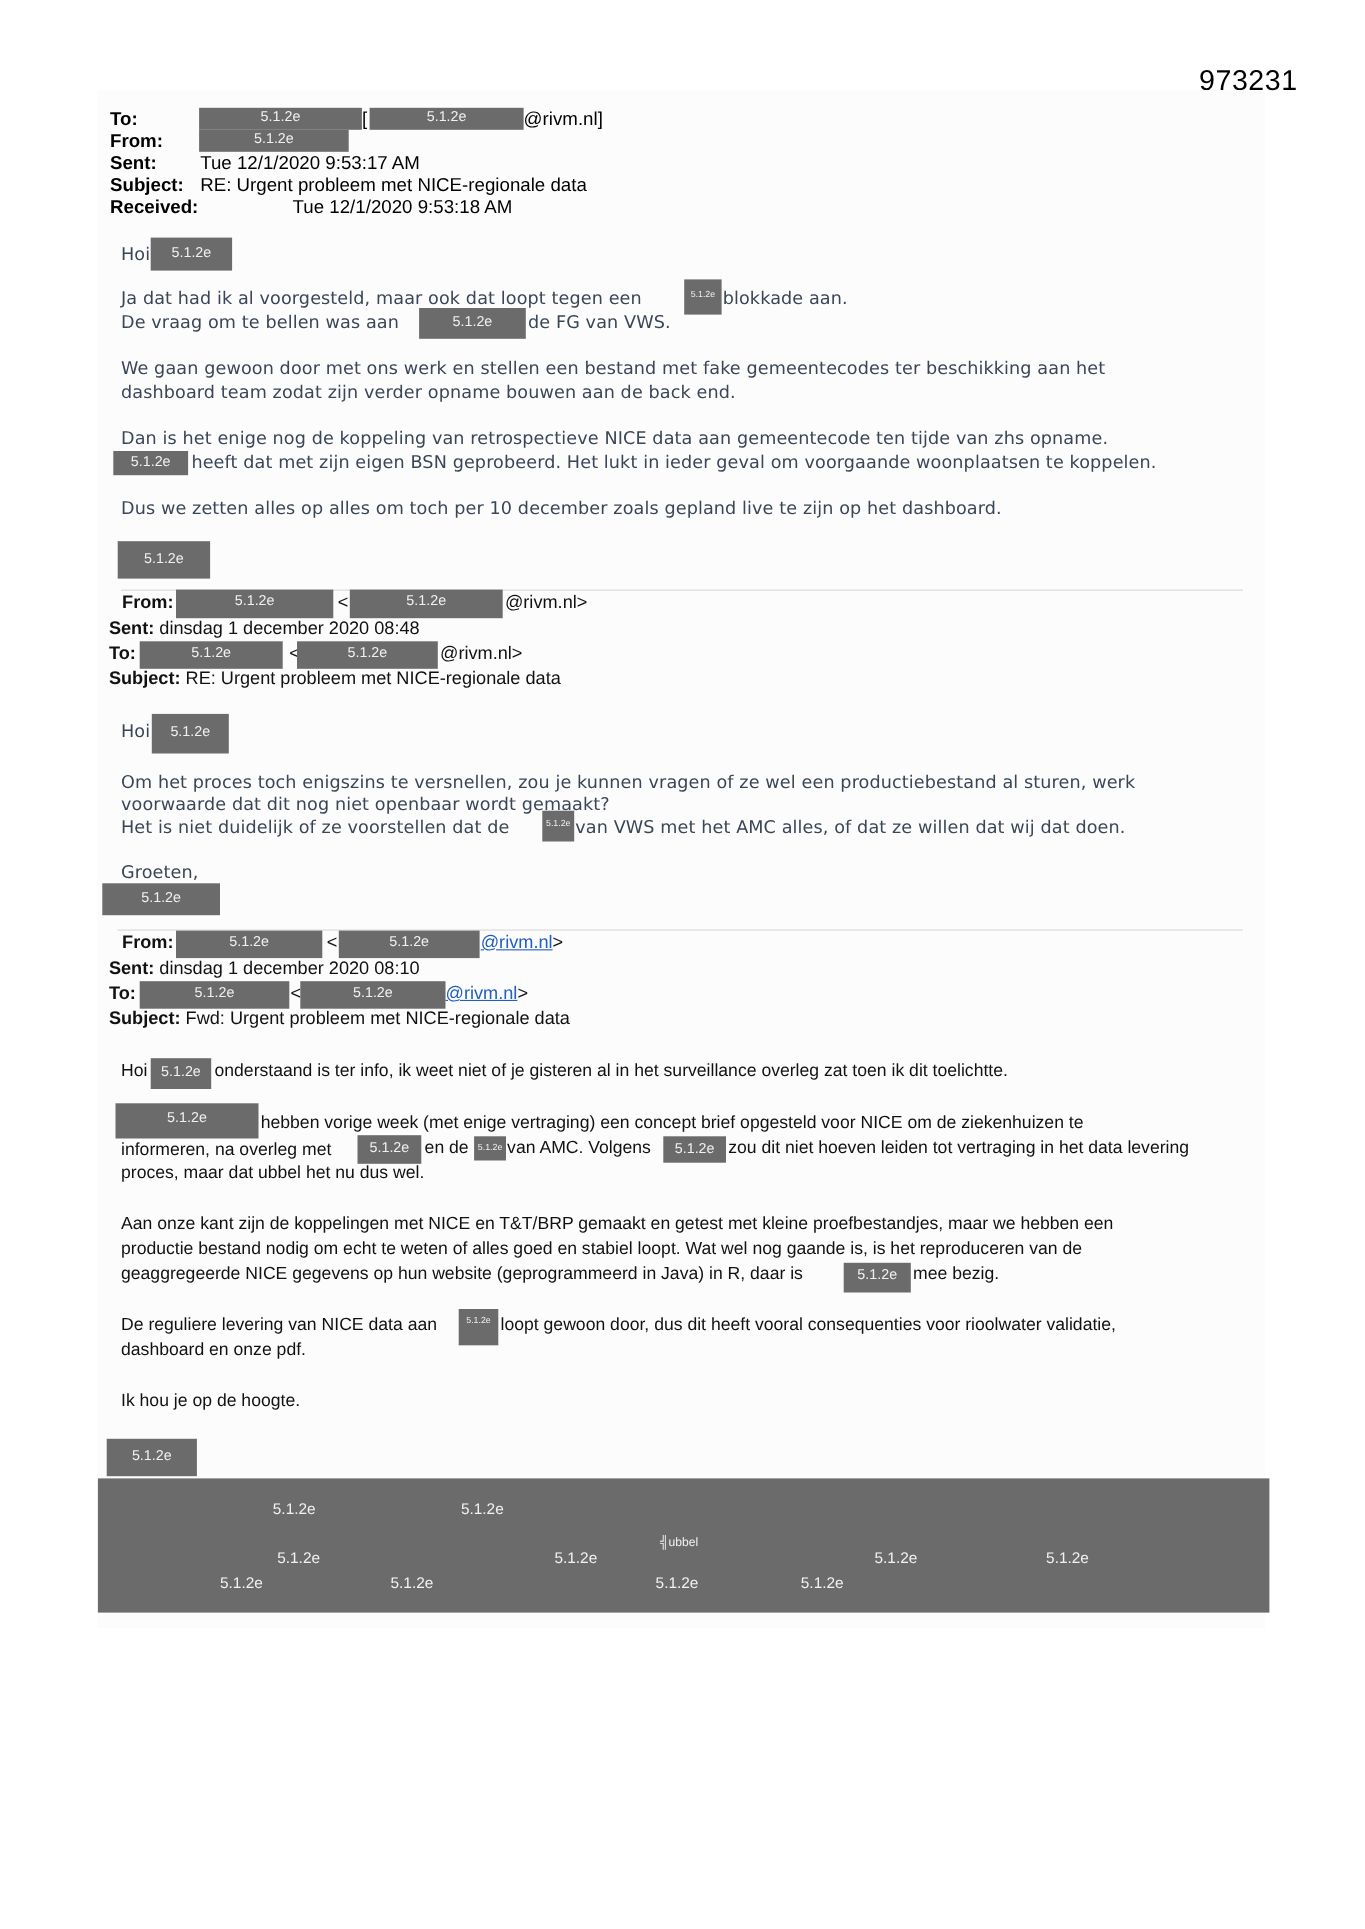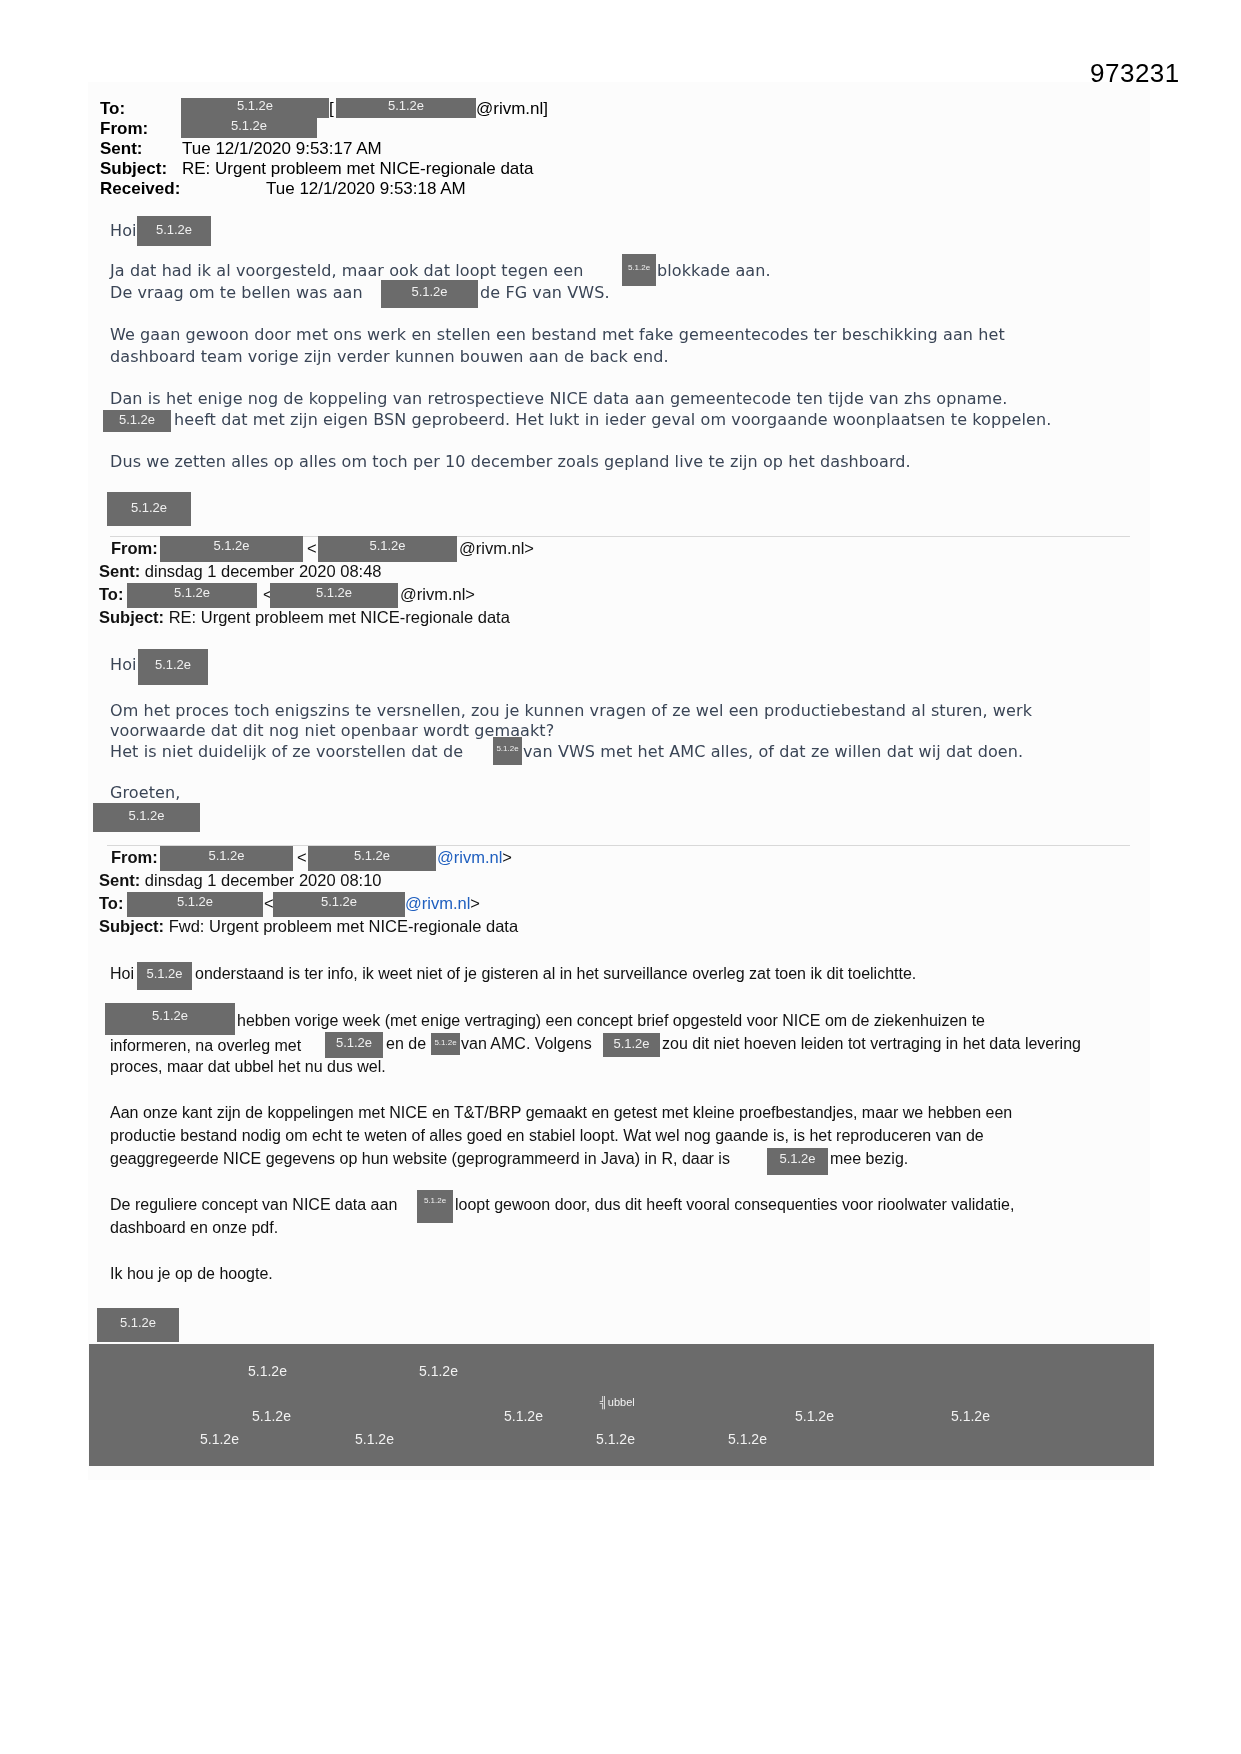--- a/index.html
+++ b/index.html
@@ -6,21 +6,21 @@
   body{width:1241px;height:1754px;position:relative;overflow:hidden;font-family:"Liberation Sans",sans-serif;color:#000;}
   .docnum{position:absolute;left:1090px;top:58px;font-size:26px;letter-spacing:0.5px;font-family:"Liberation Sans",sans-serif;}
   .mailwrap{position:absolute;left:88px;top:82px;width:1062px;height:1398px;background:#fcfcfc;}
   .redact{position:absolute;background:#6b6b6b;color:#f0f0f0;font-family:"Liberation Sans",sans-serif;font-size:13px;text-align:center;box-sizing:border-box;}
   .redact.tiny{font-size:8px;}
   .hdr1{position:absolute;font-family:"Liberation Sans",sans-serif;font-size:17px;line-height:20px;color:#000;}
   .hdr1 b{font-weight:bold;}
   .body1{position:absolute;font-family:"DejaVu Sans",sans-serif;font-size:16px;color:#3a4556;white-space:nowrap;letter-spacing:0.1px;}
   .hdr2{position:absolute;font-family:"Liberation Sans",sans-serif;font-size:16.5px;color:#111;white-space:nowrap;}
   .hdr2 b{font-weight:bold;}
-  .link{color:#1f5fbf;margin-top:25px;}
+  .link{color:#1f5fbf;text-decoration:underline;margin-top:25px;}
   .body3{position:absolute;font-family:"Liberation Sans",sans-serif;font-size:16px;color:#111;white-space:nowrap;}
   .sep{position:absolute;height:1px;background:#d8d8d8;}
   .footer{position:absolute;left:89px;top:1344px;width:1065px;height:122px;background:#6b6b6b;}
   .ftext{position:absolute;color:#f2f2f2;font-size:14px;font-family:"Liberation Sans",sans-serif;}
 </style>
 </head>
 <body>
 
 <div class="docnum">973231</div>
 
@@ -52,21 +52,21 @@
 
   <div class="body1" style="left:110px;top:261px;">Ja dat had ik al voorgesteld, maar ook dat loopt tegen een</div>
   <div class="redact tiny" style="left:622px;top:254px;width:34px;height:32px;line-height:28px;">5.1.2e</div>
   <div class="body1" style="left:657px;top:261px;">blokkade aan.</div>
 
   <div class="body1" style="left:110px;top:283px;">De vraag om te bellen was aan</div>
   <div class="redact" style="left:381px;top:280px;width:97px;height:28px;line-height:24px;">5.1.2e</div>
   <div class="body1" style="left:480px;top:283px;">de FG van  VWS.</div>
 
   <div class="body1" style="left:110px;top:325px;">We gaan gewoon door met ons werk en stellen een bestand met fake gemeentecodes ter beschikking aan het</div>
-  <div class="body1" style="left:110px;top:347px;">dashboard team vorige zijn verder kunnen bouwen aan de back end.</div>
+  <div class="body1" style="left:110px;top:347px;">dashboard team zodat zijn verder opname bouwen aan de back end.</div>
 
   <div class="body1" style="left:110px;top:389px;">Dan is het enige nog de koppeling van retrospectieve NICE data aan gemeentecode ten tijde van zhs opname.</div>
   <div class="redact" style="left:103px;top:410px;width:68px;height:22px;line-height:20px;">5.1.2e</div>
   <div class="body1" style="left:174px;top:410px;">heeft dat met zijn eigen BSN geprobeerd. Het lukt in ieder geval om voorgaande woonplaatsen te koppelen.</div>
 
   <div class="body1" style="left:110px;top:452px;">Dus we zetten alles op alles om toch per 10 december zoals gepland live te zijn op het dashboard.</div>
 
   <div class="redact" style="left:107px;top:492px;width:84px;height:34px;line-height:32px;">5.1.2e</div>
 </div>
 
@@ -140,21 +140,21 @@
   <div class="redact" style="left:603px;top:1033px;width:57px;height:24px;line-height:22px;">5.1.2e</div>
   <div class="body3" style="left:662px;top:1035px;">zou dit niet hoeven leiden tot vertraging in het data levering</div>
   <div class="body3" style="left:110px;top:1058px;">proces, maar dat ubbel het nu dus wel.</div>
 
   <div class="body3" style="left:110px;top:1104px;">Aan onze kant zijn de koppelingen met NICE en T&amp;T/BRP gemaakt en getest met kleine proefbestandjes, maar we hebben een</div>
   <div class="body3" style="left:110px;top:1127px;">productie bestand nodig om echt te weten of alles goed en stabiel loopt. Wat wel nog gaande is, is het reproduceren van de</div>
   <div class="body3" style="left:110px;top:1150px;">geaggregeerde NICE gegevens op hun website (geprogrammeerd in Java) in R, daar is</div>
   <div class="redact" style="left:767px;top:1148px;width:61px;height:27px;line-height:22px;">5.1.2e</div>
   <div class="body3" style="left:830px;top:1150px;">mee bezig.</div>
 
-  <div class="body3" style="left:110px;top:1196px;">De reguliere concept van NICE data aan</div>
+  <div class="body3" style="left:110px;top:1196px;">De reguliere levering van NICE data aan</div>
   <div class="redact tiny" style="left:417px;top:1190px;width:36px;height:33px;line-height:22px;">5.1.2e</div>
   <div class="body3" style="left:455px;top:1196px;">loopt gewoon door, dus dit heeft vooral consequenties voor rioolwater validatie,</div>
   <div class="body3" style="left:110px;top:1219px;">dashboard en onze pdf.</div>
 
   <div class="body3" style="left:110px;top:1265px;">Ik hou je op de hoogte.</div>
 
   <div class="redact" style="left:97px;top:1308px;width:82px;height:34px;line-height:30px;">5.1.2e</div>
 </div>
 
 <div class="footer">

